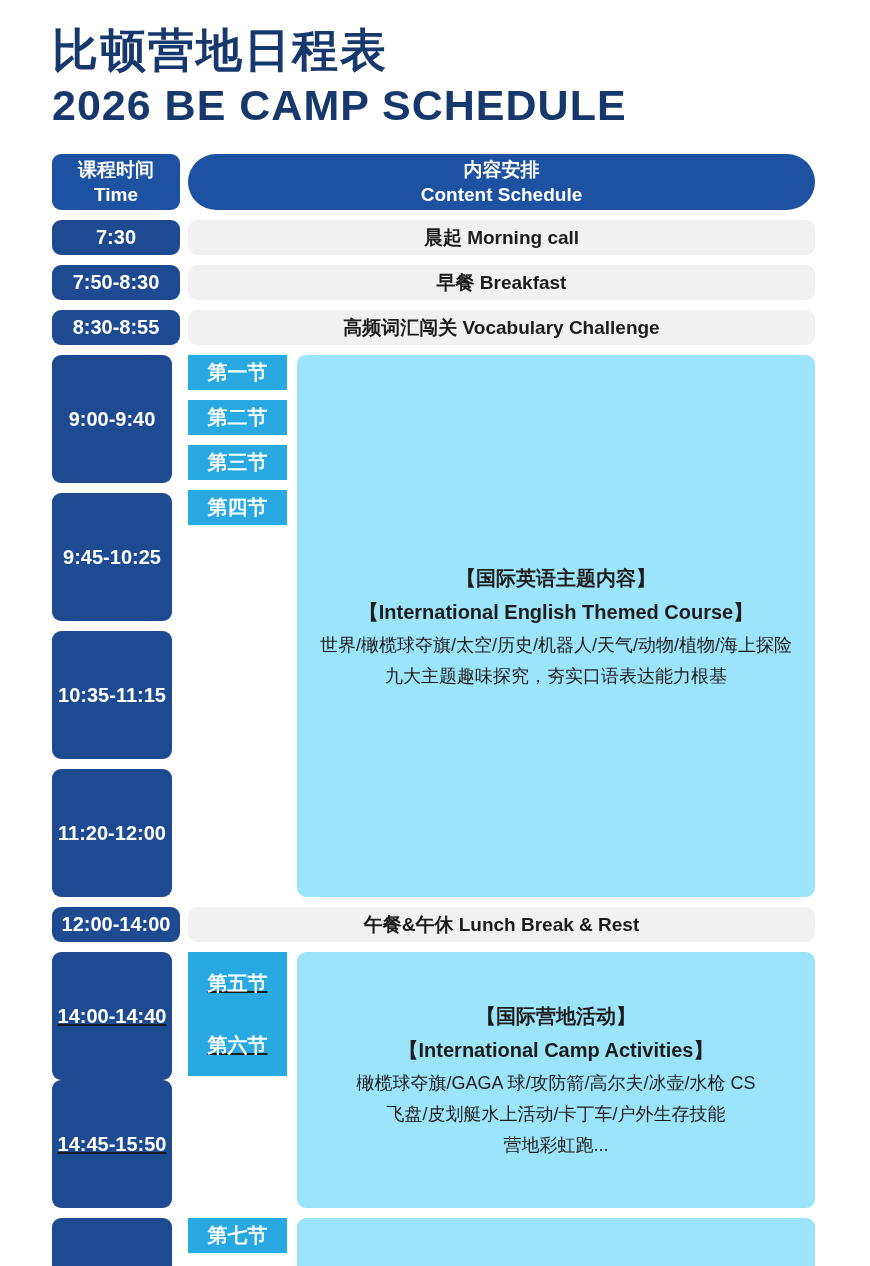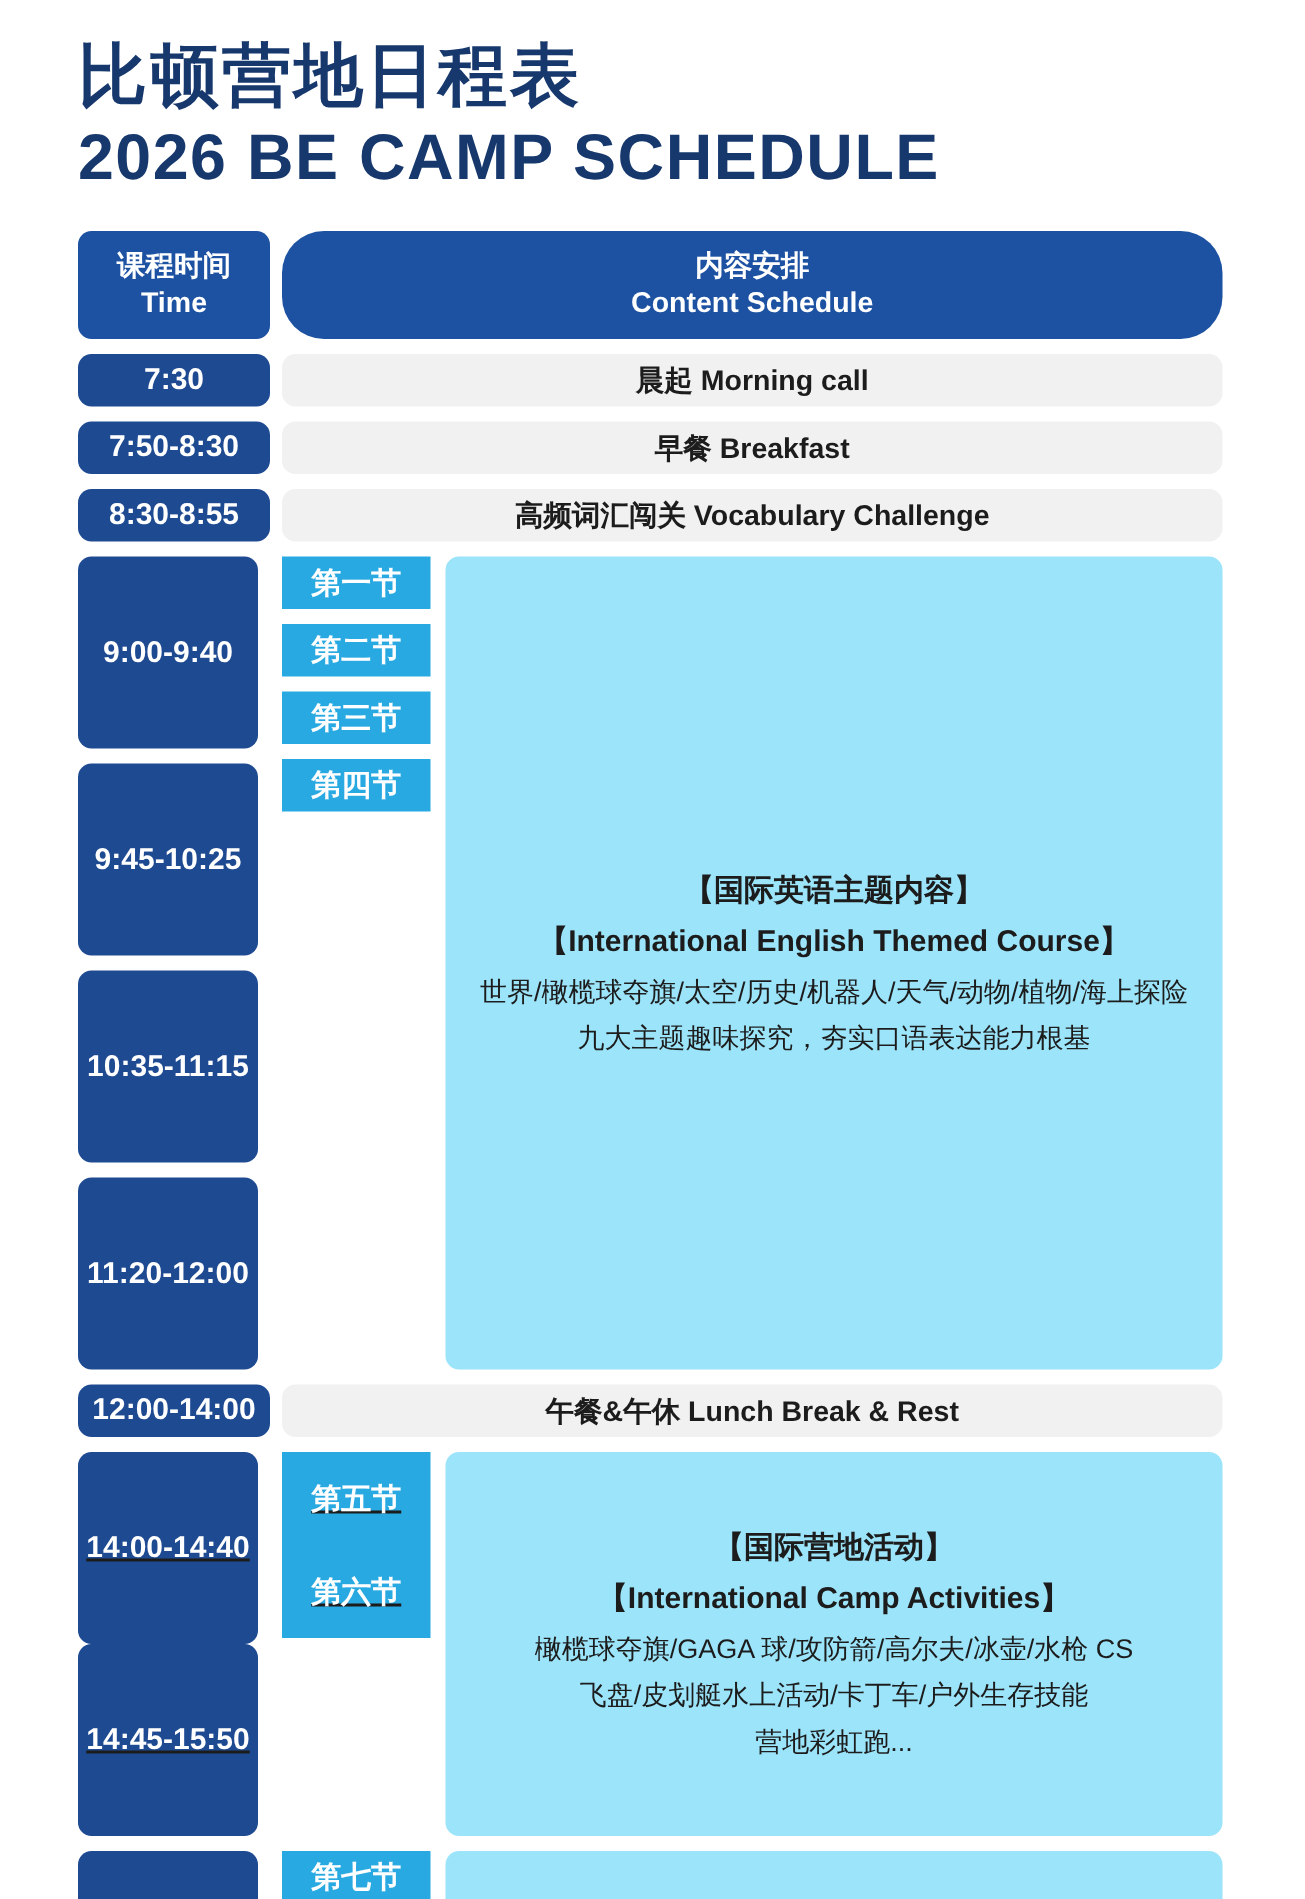--- a/index.html
+++ b/index.html
@@ -28,21 +28,21 @@
     font-size:43px;font-weight:800;letter-spacing:1px;line-height:1.15;
   }
   .table{display:flex;flex-direction:column;gap:10px;}
   .row{display:flex;gap:8px;align-items:stretch;}
   .time{
     flex:0 0 128px;width:120px;background:var(--dkblue);color:#fff;
     border-radius:9px;display:flex;align-items:center;justify-content:center;
     font-weight:700;font-size:20px;text-align:center;
   }
   .h35{height:35px;}
-  .h56{height:72px;}
+  .h56{height:56px;}
   .h62{height:62px;}
   .header-row .hbox{background:var(--hdrblue);}
   .hbox{
     border-radius:9px;color:#fff;display:flex;flex-direction:column;
     align-items:center;justify-content:center;gap:2px;
     font-weight:700;font-size:19px;line-height:1.25;
   }
   .hbox.timecol{flex:0 0 128px;width:128px;}
   .hbox.contentcol{flex:1;border-radius:28px;}
   .content{

